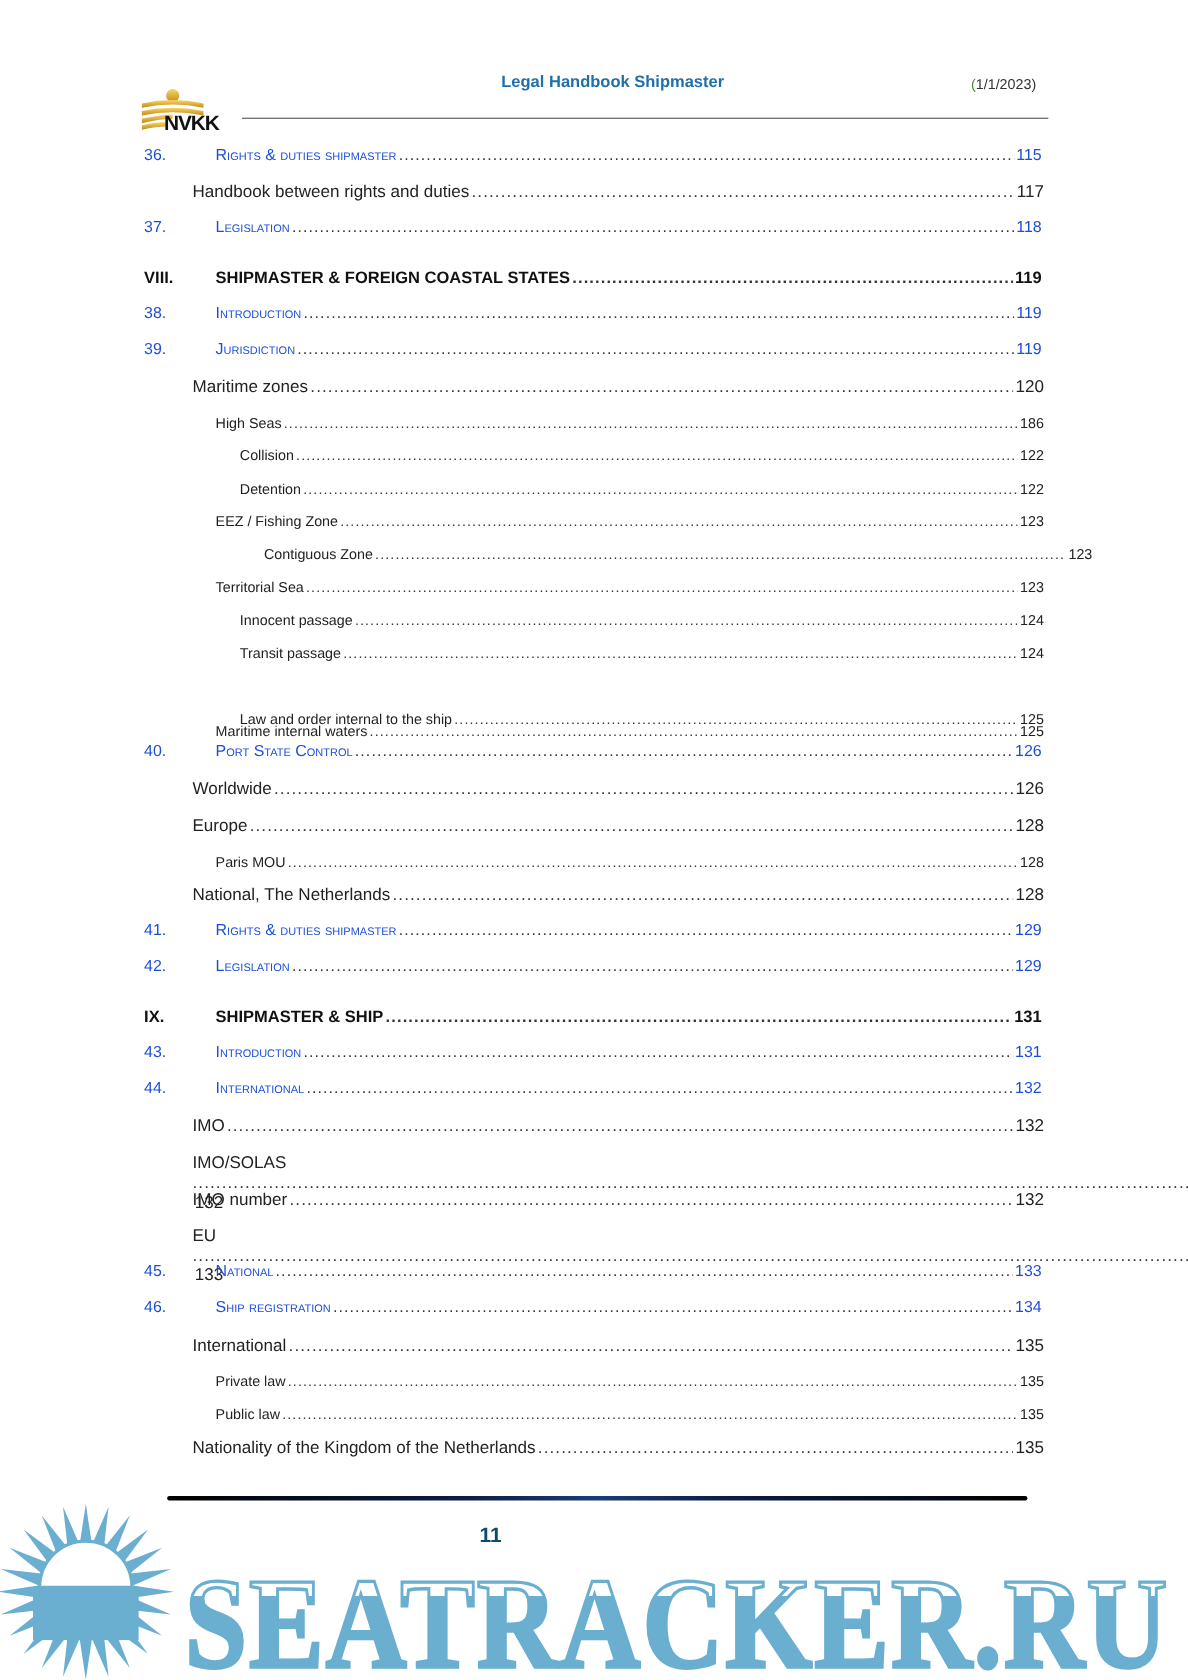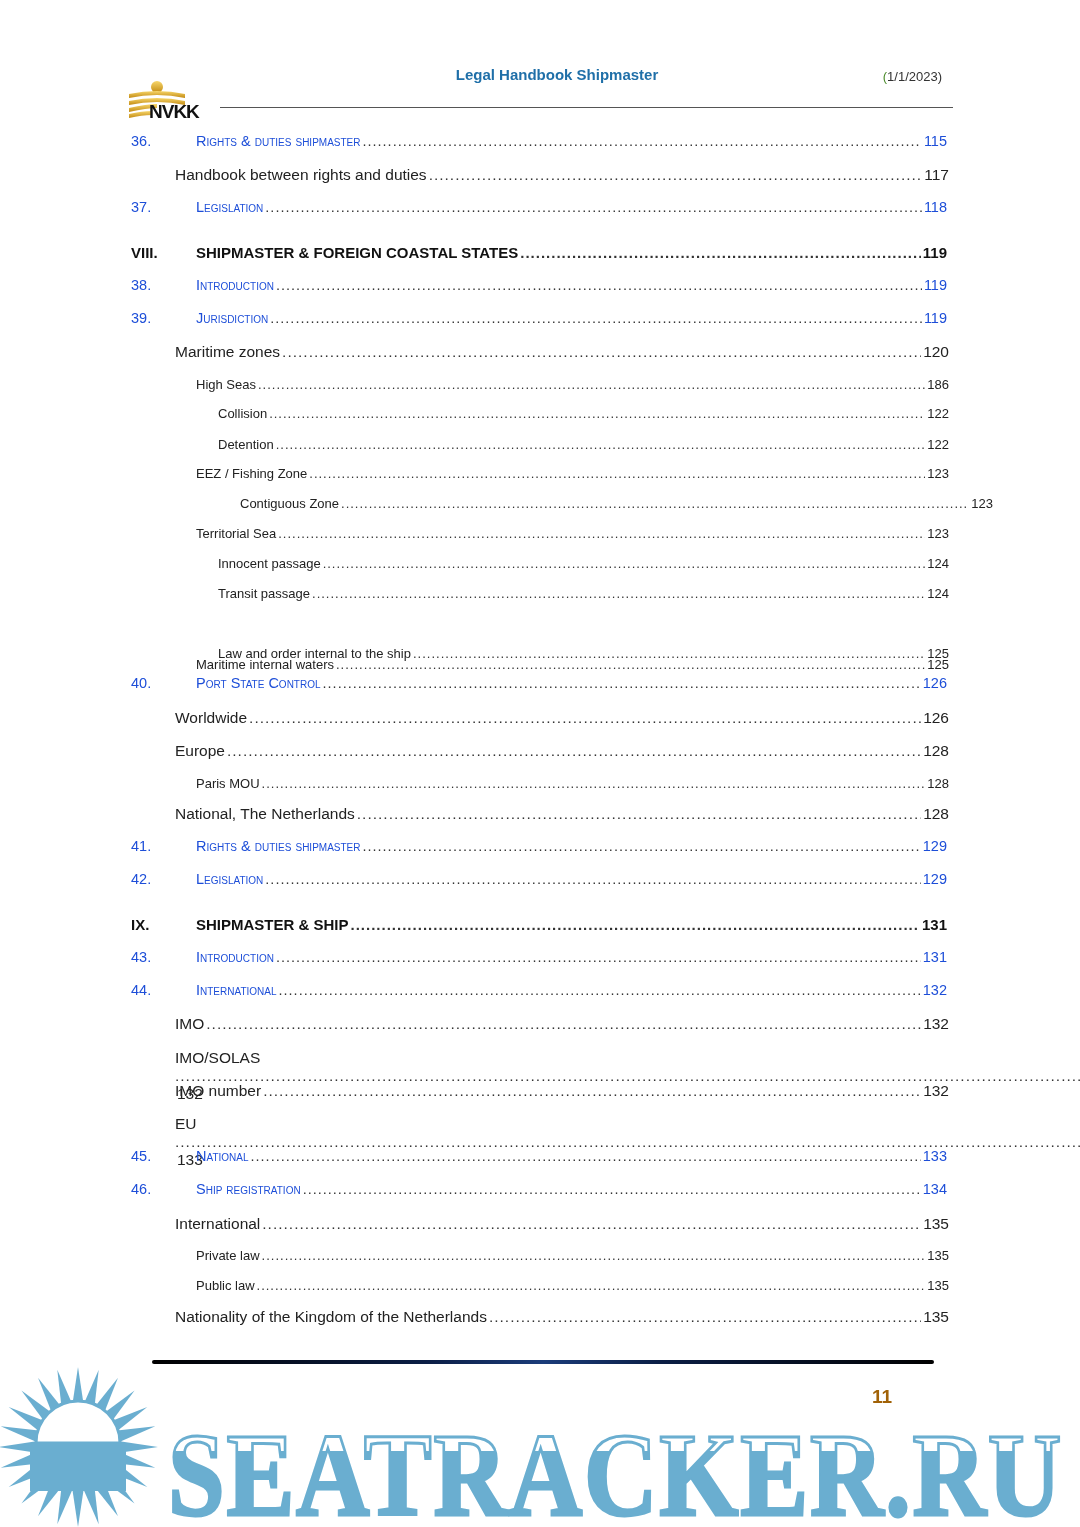--- a/index.html
+++ b/index.html
@@ -21,21 +21,21 @@
   .l1 { left:131px; font-size:15px; font-weight:bold; color:#111; }
   .l1 .label { margin-left:65px; }
   .l2 { font-size:14.5px; color:#1d4ed8; }
   .l2 .label { margin-left:65px; font-variant:small-caps; }
   .l3 { font-size:15.5px; color:#222; }
   .l4 { font-size:13px; color:#222; }
   .l5 { font-size:13px; color:#222; }
 
   .footer-rule { position:absolute; left:152px; top:1360px; width:782px; height:4px;
     background:linear-gradient(to right, #000 0%, #0b1e45 35%, #1b3c7a 50%, #0b1e45 65%, #000 100%); border-radius:2px; }
-  .page-num { position:absolute; left:0; width:892px; top:1386px; text-align:right; font-size:19px; font-weight:bold; color:#a16207; }
+  .page-num { position:absolute; left:0; width:892px; top:1386px; text-align:center; font-size:19px; font-weight:bold; color:#0c4a6e; }
   .watermark { position:absolute; left:0; top:1365px; width:1080px; height:162px; }
 </style>
 </head>
 <body>
 
 <div class="logo">
   <svg width="84" height="40" viewBox="0 0 84 40">
     <defs>
       <linearGradient id="gold" x1="0" y1="0" x2="0" y2="1">
         <stop offset="0" stop-color="#f7d66b"></stop>

